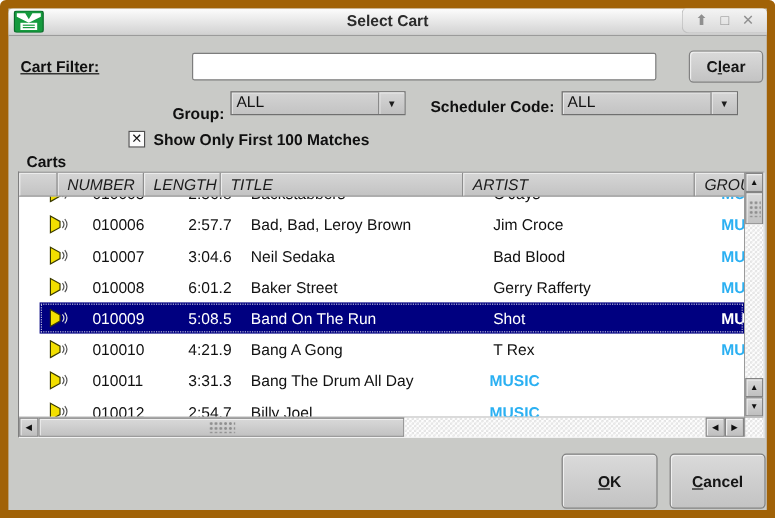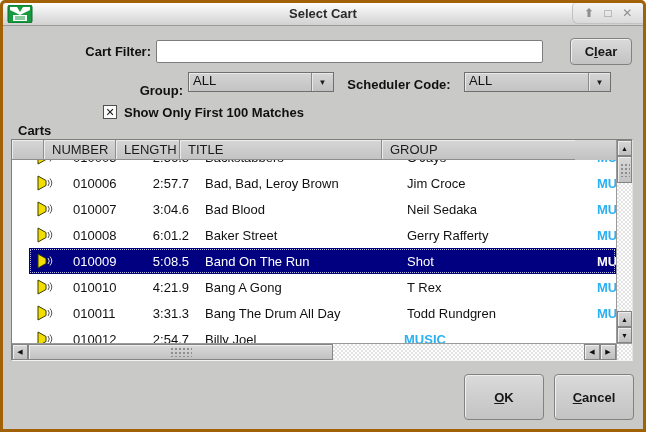--- a/index.html
+++ b/index.html
@@ -1,19 +1,19 @@
 <!DOCTYPE html>
 <html><head>
 <meta charset="utf-8">
 <style>
   html,body{margin:0;padding:0;}
   body{width:646px;height:432px;overflow:hidden;
        font-family:"Liberation Sans","DejaVu Sans",sans-serif;font-size:13px;color:#111;}
   .window{position:absolute;inset:0;box-sizing:border-box;background:#c9cac7;
-          border:3px solid #a16207;border-radius:5px 5px 0 0;}
+          border:7px solid #a16207;border-radius:5px 5px 0 0;}
   
   .titlebar{position:absolute;left:0;top:0;right:0;height:22px;
             background:linear-gradient(#fdfdfd,#d1d1d1);
             border-bottom:1px solid #9b9b9b;border-radius:4px 4px 0 0;}
   .app-icon{position:absolute;left:4px;top:2px;width:26px;height:18px;}
   .win-title{position:absolute;left:0;right:0;top:3px;text-align:center;
              font-weight:bold;color:#2b2b2b;}
   .win-controls{position:absolute;right:0;top:0;height:20px;width:70px;
                 background:linear-gradient(#f4f4f4,#dadada);
                 border-left:1px solid #c2c2c2;border-bottom:1px solid #c2c2c2;
@@ -47,21 +47,21 @@
   
   .table{position:absolute;left:8px;top:136px;width:622px;height:222px;
          box-sizing:border-box;background:#ffffff;
          border:1px solid #7f7f7f;border-bottom-color:#f2f2f2;border-right-color:#e2e2e2;
          display:grid;grid-template-columns:1fr 16px;grid-template-rows:20px 1fr 17px;}
   .thead{grid-column:1;grid-row:1;display:grid;
          grid-template-columns:32px 72px 64px 202px 193px 1fr;
          background:linear-gradient(#d6d6d6,#c2c2c2);}
   .hcell{box-sizing:border-box;padding:2px 0 16px 8px;color:#1b1b1b;
          border-right:1px solid #8d8d8d;border-bottom:1px solid #8d8d8d;
-         box-shadow:inset 1px 1px 0 #ececec;white-space:nowrap;overflow:hidden;}
+         box-shadow:inset 1px 1px 0 #ececec;white-space:nowrap;overflow:hidden;font-style:italic;}
   .viewport{grid-column:1;grid-row:2;overflow:hidden;position:relative;background:#fff;}
   .row{display:grid;grid-template-columns:32px 72px 64px 202px 193px 1fr;
        height:26px;align-items:center;white-space:nowrap;margin-left:17px;}
   .row.clip-top{margin-top:-16px;}
   .row.selected{background:#000080;color:#ffffff;
                 outline:1px dotted #b9b9d9;outline-offset:-2px;}
   .cell{overflow:hidden;}
   .c-icon{display:flex;justify-content:center;}
   .c-number{padding-left:12px;}
   .c-length{text-align:right;padding-right:8px;}
@@ -111,53 +111,54 @@
       <rect x="8" y="13.5" width="10" height="1" fill="#159a3e"></rect>
     </svg>
     <div class="win-title">Select Cart</div>
     <div class="win-controls">
       <span class="win-btn">⬆</span>
       <span class="win-btn">□</span>
       <span class="win-btn">✕</span>
     </div>
   </div>
 
-  <div class="lbl" style="left:10px;top:41px;width:138px;text-align:right;">Cart Filter:</div>
+  <div class="lbl" style="left:10px;top:41px;width:138px;text-align:left;text-decoration:underline;">Cart Filter:</div>
   <input class="textbox" style="left: 153px; top: 37px; width: 387px; height: 23px;" value="">
   <button class="btn" style="left:567px;top:35px;width:62px;height:27px;">
       <span>C</span>
       <span class="accel">l</span>
       <span>ear</span>
     </button>
 
   <div class="lbl" style="left:60px;top:80px;width:120px;text-align:right;">Group:</div>
   <div class="combo" style="left:185px;top:69px;width:146px;">
     <span>ALL</span>
     <span class="combo-arrow">▼</span>
   </div>
-  <div class="lbl" style="left:337px;top:74px;width:118px;text-align:center;">Scheduler Code:</div>
+  <div class="lbl" style="left:337px;top:74px;width:118px;text-align:right;">Scheduler Code:</div>
   <div class="combo" style="left:461px;top:69px;width:147px;">
     <span>ALL</span>
     <span class="combo-arrow">▼</span>
   </div>
 
   <div class="checkbox" style="left:100px;top:102px;">
     <span>✕</span>
   </div>
   <div class="lbl" style="left:121px;top:102px;">Show Only First 100 Matches</div>
 
   <div class="lbl" style="left:15px;top:120px;">Carts</div>
 
   <div class="table">
 
     <div class="thead">
       <div class="hcell"></div>
       <div class="hcell">NUMBER</div>
       <div class="hcell">LENGTH</div>
       <div class="hcell">TITLE</div>
+      <div class="hcell">ARTIST</div>
       <div class="hcell" style="border-right:none;">GROUP</div>
     </div>
 
     <div class="viewport">
 
       <div class="row clip-top">
         <div class="cell c-icon">
             <svg width="16" height="16" viewBox="0 0 16 16">
               <polygon points="1,1 9,5.5 9,10.5 1,15" fill="#f2df00" stroke="#3a3a00" stroke-width="1"></polygon>
               <path d="M11 5 q2.6 3 0 6" fill="none" stroke="#555" stroke-width="1"></path>
@@ -189,22 +190,22 @@
       <div class="row">
         <div class="cell c-icon">
             <svg width="16" height="16" viewBox="0 0 16 16">
               <polygon points="1,1 9,5.5 9,10.5 1,15" fill="#f2df00" stroke="#3a3a00" stroke-width="1"></polygon>
               <path d="M11 5 q2.6 3 0 6" fill="none" stroke="#555" stroke-width="1"></path>
               <path d="M13 3.5 q3.6 4.5 0 9" fill="none" stroke="#555" stroke-width="1"></path>
             </svg>
           </div>
         <div class="cell c-number">010007</div>
         <div class="cell c-length">3:04.6</div>
+        <div class="cell c-artist">Neil Sedaka</div>
         <div class="cell c-title">Bad Blood</div>
-        <div class="cell c-artist">Neil Sedaka</div>
         <div class="cell c-group">MUSIC</div>
       </div>
 
       <div class="row">
         <div class="cell c-icon">
             <svg width="16" height="16" viewBox="0 0 16 16">
               <polygon points="1,1 9,5.5 9,10.5 1,15" fill="#f2df00" stroke="#3a3a00" stroke-width="1"></polygon>
               <path d="M11 5 q2.6 3 0 6" fill="none" stroke="#555" stroke-width="1"></path>
               <path d="M13 3.5 q3.6 4.5 0 9" fill="none" stroke="#555" stroke-width="1"></path>
             </svg>
@@ -250,21 +251,20 @@
         <div class="cell c-icon">
             <svg width="16" height="16" viewBox="0 0 16 16">
               <polygon points="1,1 9,5.5 9,10.5 1,15" fill="#f2df00" stroke="#3a3a00" stroke-width="1"></polygon>
               <path d="M11 5 q2.6 3 0 6" fill="none" stroke="#555" stroke-width="1"></path>
               <path d="M13 3.5 q3.6 4.5 0 9" fill="none" stroke="#555" stroke-width="1"></path>
             </svg>
           </div>
         <div class="cell c-number">010011</div>
         <div class="cell c-length">3:31.3</div>
         <div class="cell c-title">Bang The Drum All Day</div>
-        <div class="cell c-artist">Todd Rundgren</div>
         <div class="cell c-group">MUSIC</div>
       </div>
 
       <div class="row">
         <div class="cell c-icon">
             <svg width="16" height="16" viewBox="0 0 16 16">
               <polygon points="1,1 9,5.5 9,10.5 1,15" fill="#f2df00" stroke="#3a3a00" stroke-width="1"></polygon>
               <path d="M11 5 q2.6 3 0 6" fill="none" stroke="#555" stroke-width="1"></path>
               <path d="M13 3.5 q3.6 4.5 0 9" fill="none" stroke="#555" stroke-width="1"></path>
             </svg>

